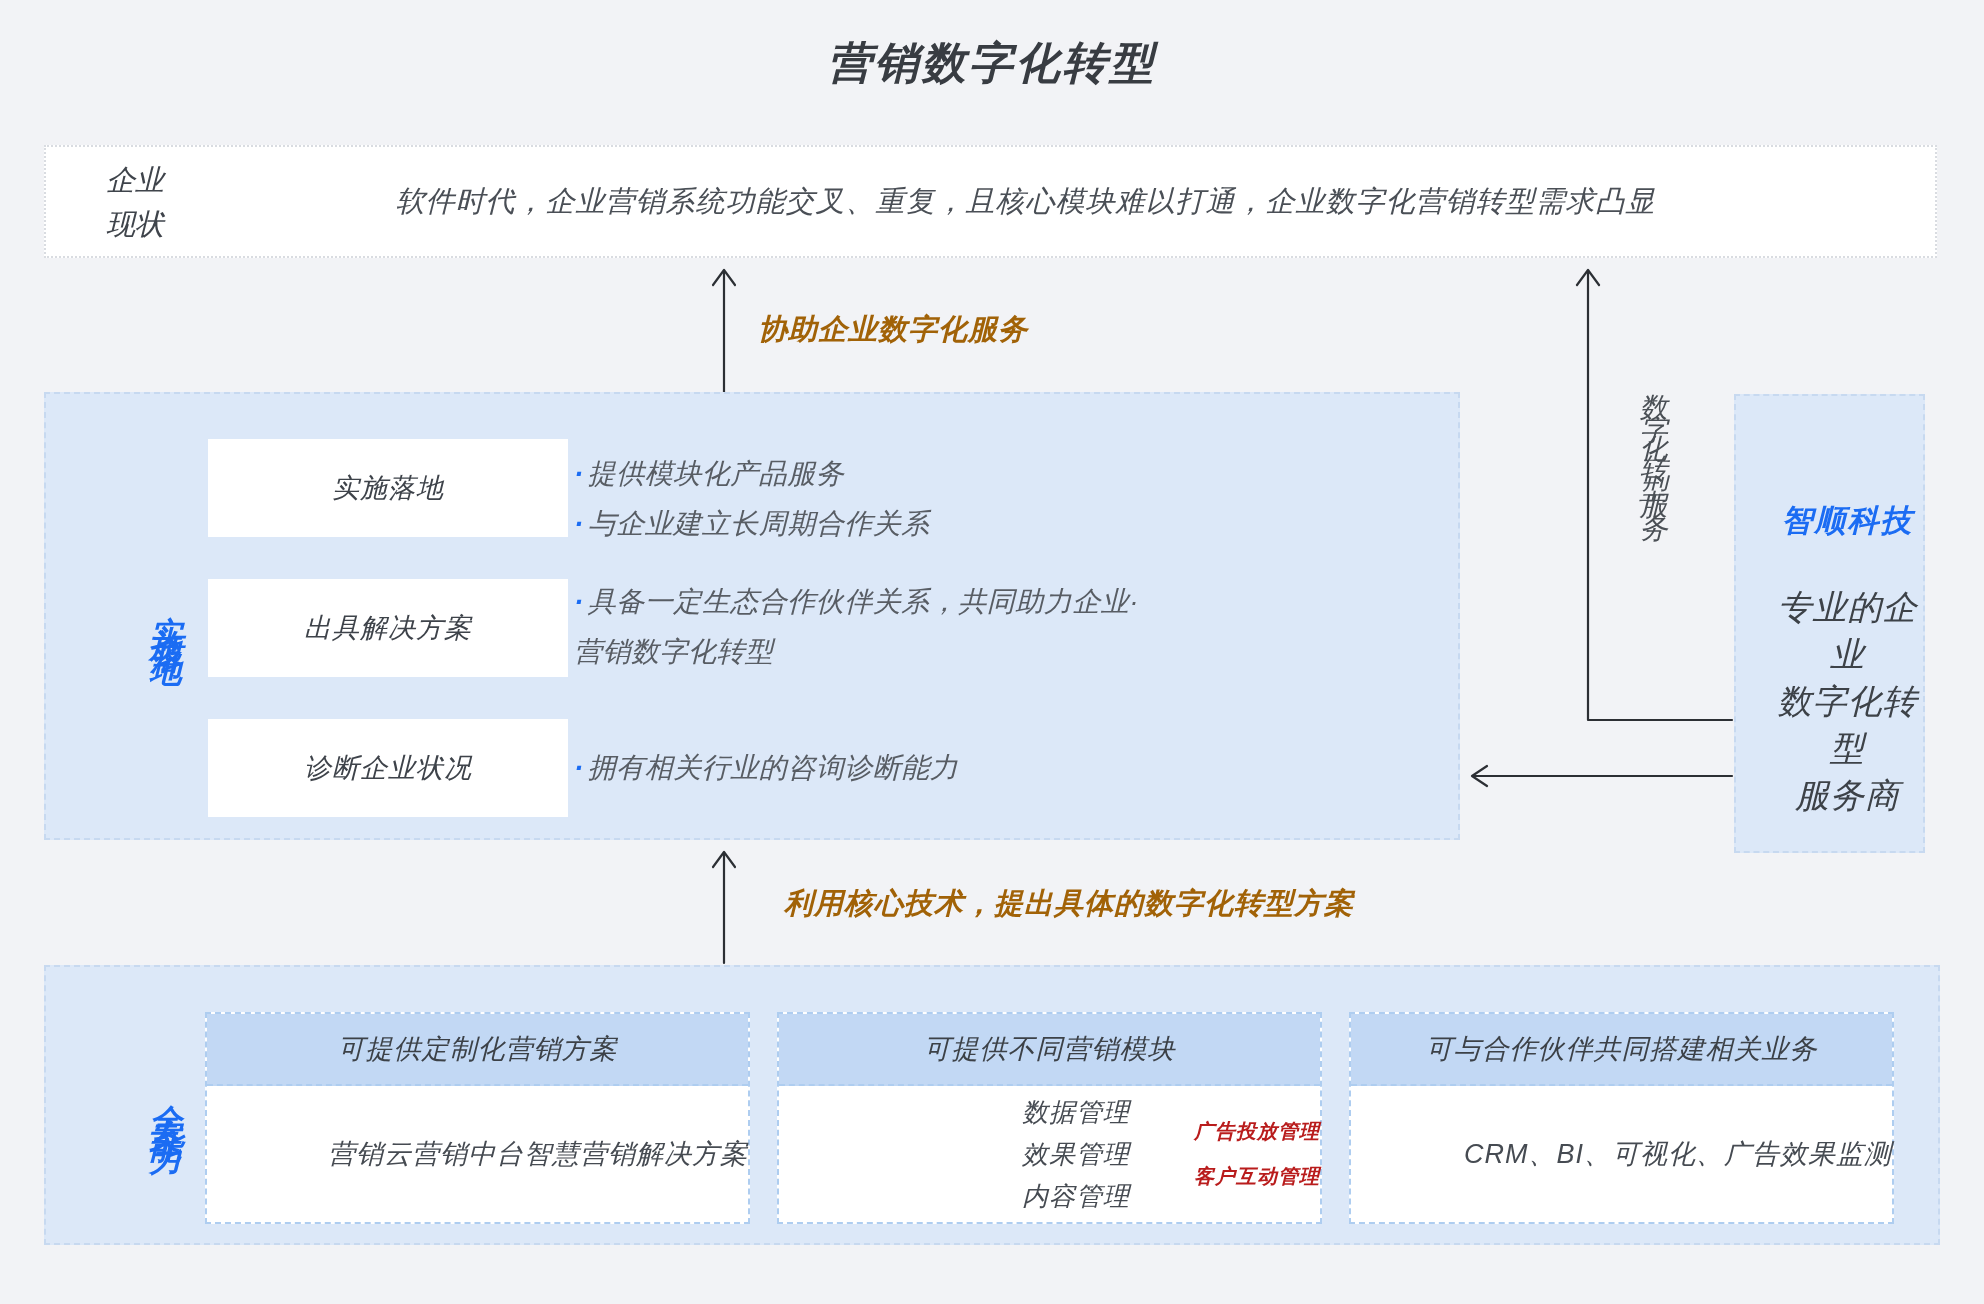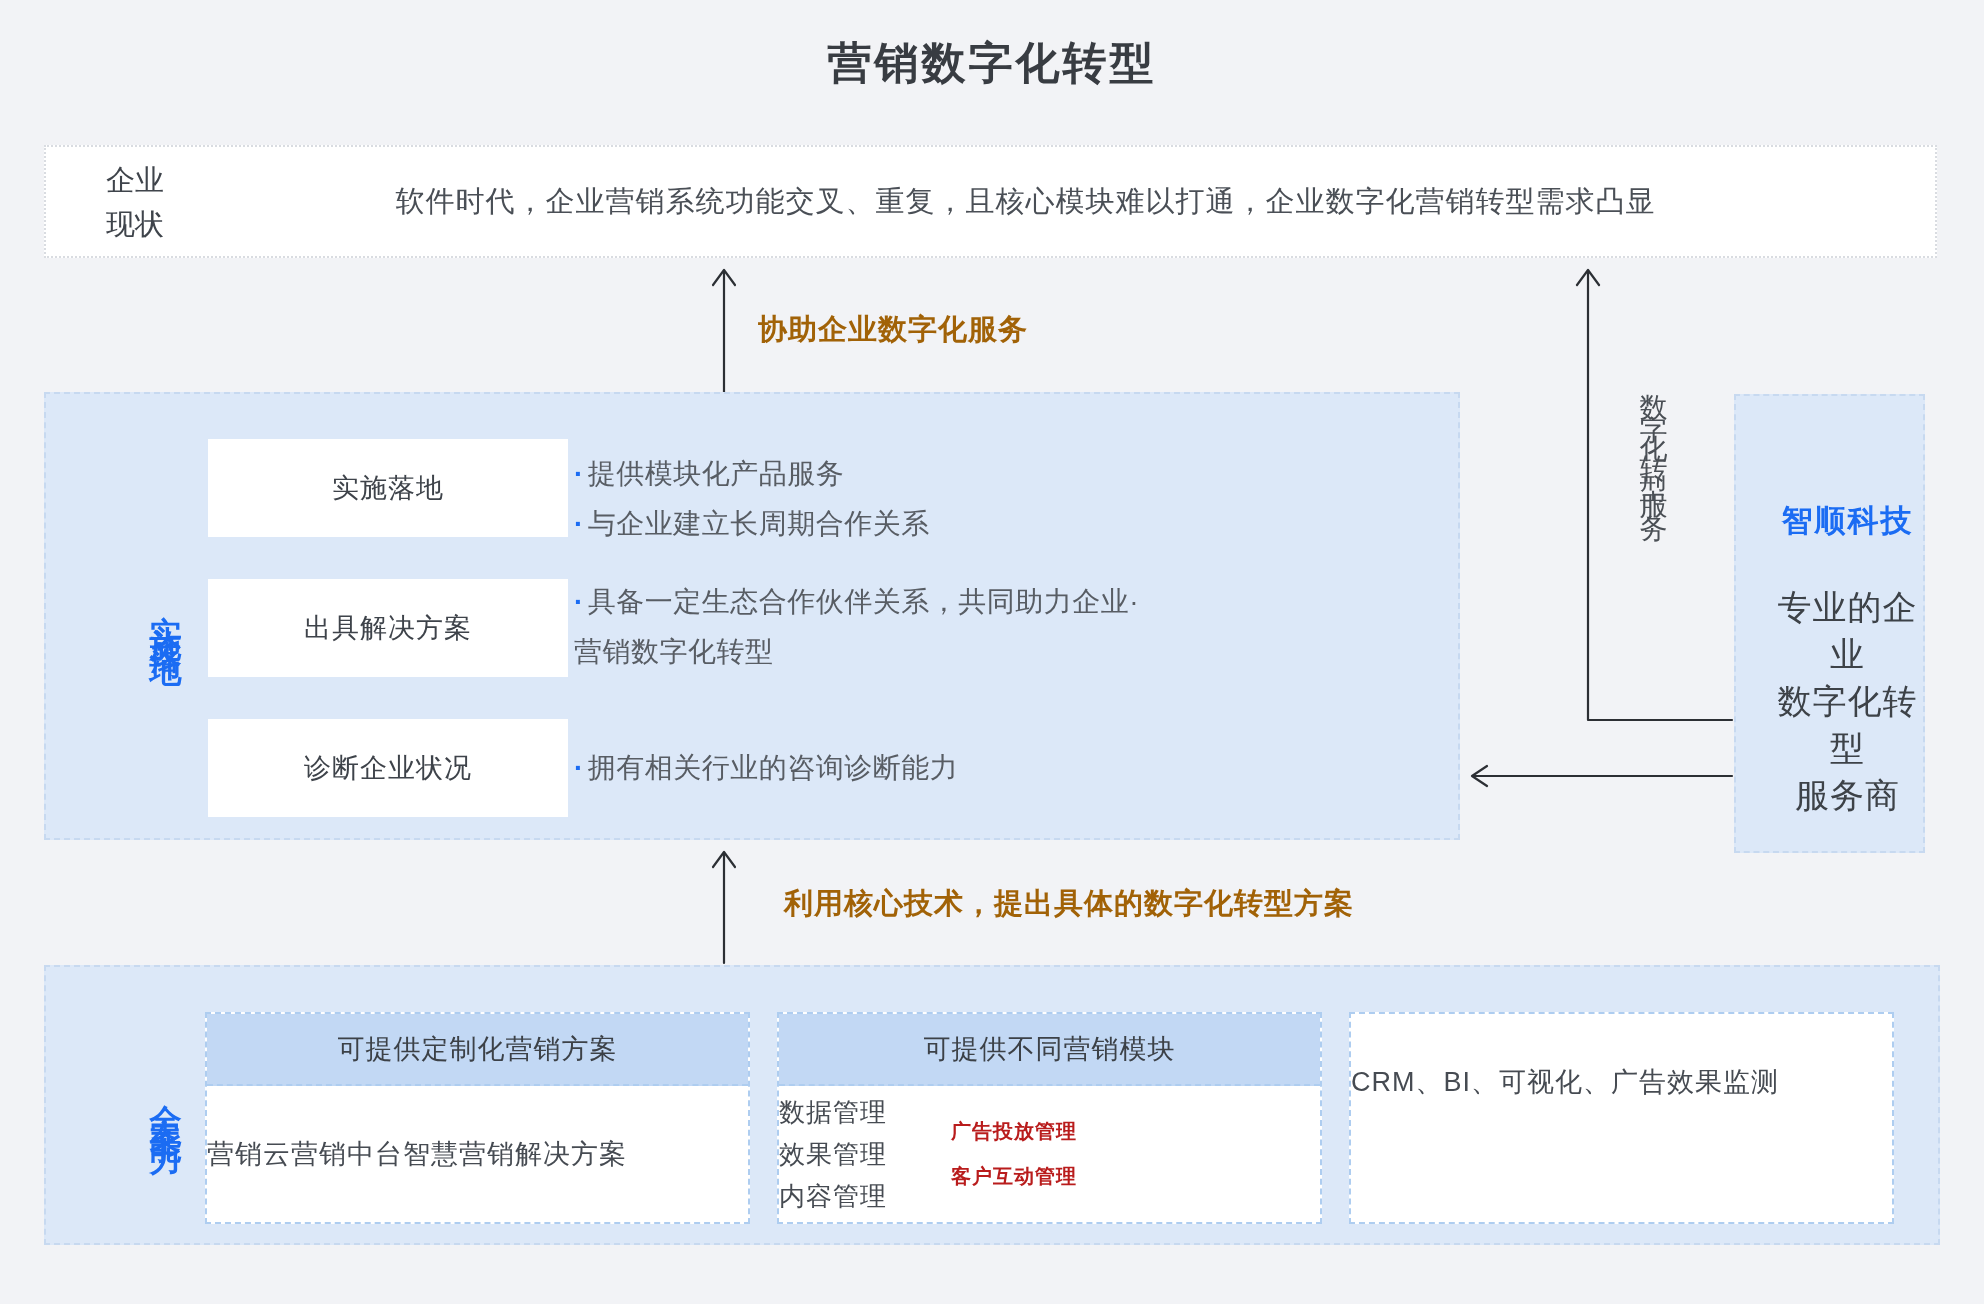--- a/index.html
+++ b/index.html
@@ -1,20 +1,21 @@
 <!DOCTYPE html>
 <html style="--background: #f2f3f6; --accent-blue: #1b6cf3; --section-bg: #dce8f8; --section-border: #c7d9f0; --card-header-bg: #c2d8f4; --card-border: #aecdf0; --status-border: #d9dce1; --arrow: #2c2f34; --text-dark: #383c42; --text-body: #4a4f56; --text-muted: #585d64;"><head>
 <meta charset="utf-8">
 <style>
   html,body{margin:0;padding:0;background:#e8eaee;}
   .canvas{
     position:relative;width:1984px;height:1304px;overflow:hidden;
     background:var(--background,#f2f3f6);
     font-family:"Liberation Sans","DejaVu Sans",sans-serif;
     color:var(--text-dark,#383c42);
+    font-style:italic;
   }
   
   .page-title{
     position:absolute;left:0;right:0;top:34px;text-align:center;
     font-size:44px;font-weight:700;letter-spacing:3px;color:var(--text-dark);
   }
   
   .status-box{
     position:absolute;left:44px;top:145px;width:1893px;height:113px;
     background:#ffffff;border:2px dotted var(--status-border,#d9dce1);
@@ -86,21 +87,21 @@
     border:2px dashed var(--card-border,#aecdf0);box-sizing:border-box;
   }
   .card.c1{left:159px}.card.c2{left:731px}.card.c3{left:1303px}
   .card-header{
     height:70px;background:var(--card-header-bg,#c2d8f4);
     border-bottom:2px dashed var(--card-border,#aecdf0);
     display:flex;align-items:center;justify-content:center;
     font-size:27px;letter-spacing:1px;color:#3c4147;
   }
   .card-body{
-    height:136px;display:flex;align-items:center;justify-content:flex-start;
+    height:136px;display:flex;align-items:center;justify-content:flex-end;
     font-size:27px;letter-spacing:1px;color:#464b52;
   }
   .card-body .cols{display:flex;align-items:center;gap:64px;}
   .col-small{font-size:26px;line-height:42px;text-align:center;}
   .col-bold{font-size:20px;line-height:45px;font-weight:600;text-align:center;color:#b91c1c;}
 </style>
 </head>
 <body>
 
 <div class="canvas">
@@ -192,17 +193,18 @@
           </div>
           <div class="col-bold">
             <div>广告投放管理</div>
             <div>客户互动管理</div>
           </div>
         </div>
       </div>
     </div>
 
     <div class="card c3">
+      <div class="card-header">可与合作伙伴共同搭建相关业务</div>
       <div class="card-body">CRM、BI、可视化、广告效果监测</div>
     </div>
   </div>
 
 </div>
 
 </body></html>

